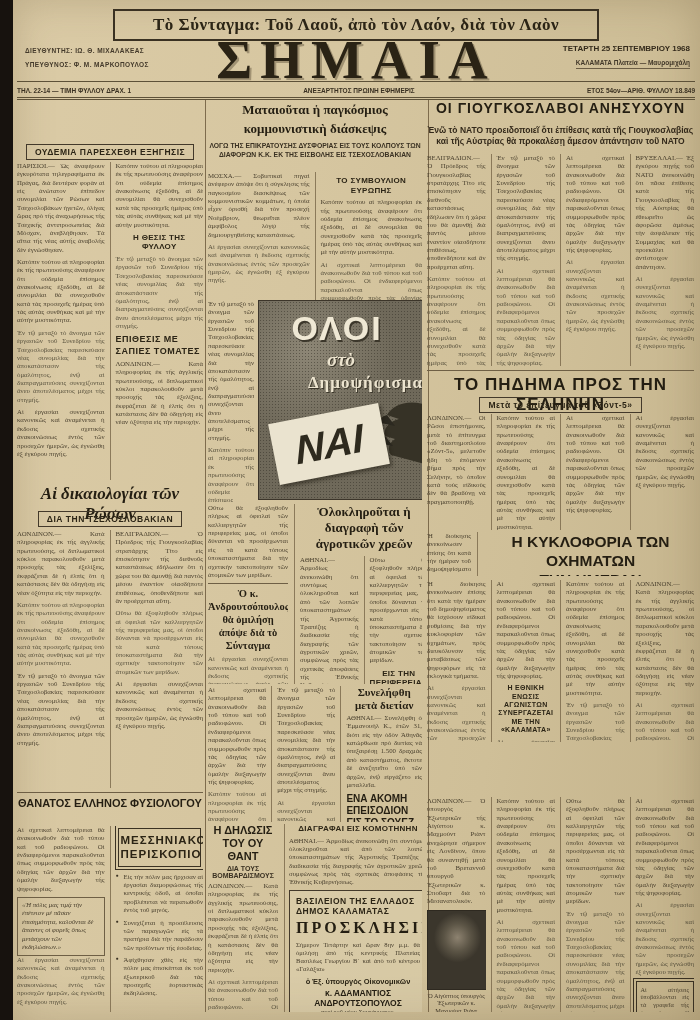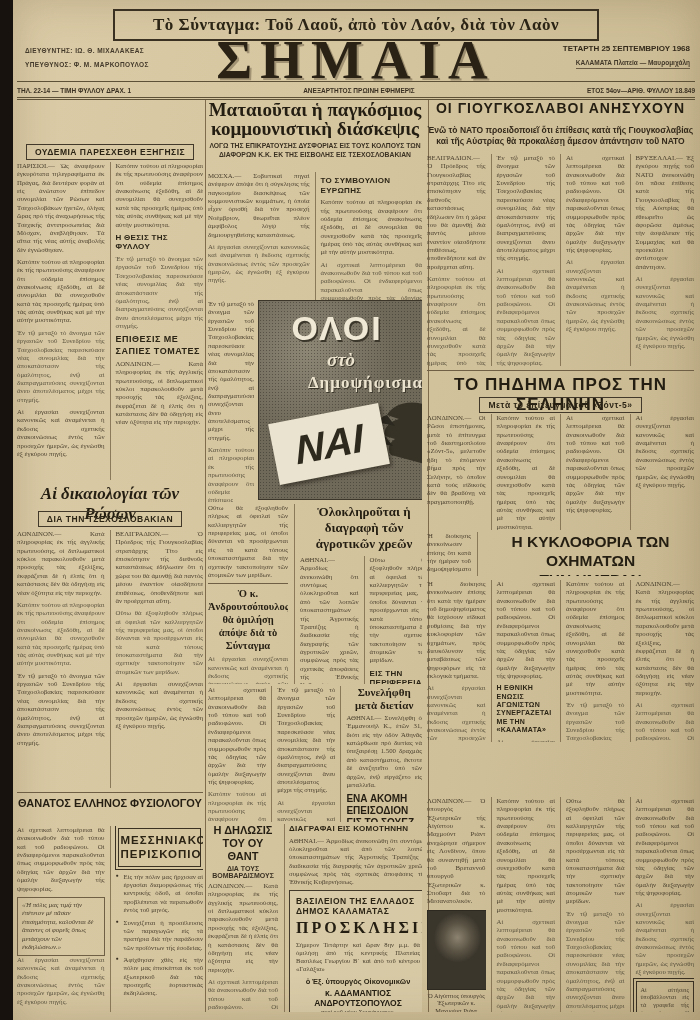--- a/index.html
+++ b/index.html
@@ -27,21 +27,21 @@
     font:bold 6.5px "Liberation Sans",sans-serif;color:#3a3122;
     border-bottom:3px double #5d5138;}
 
   
   .abs{position:absolute;overflow:hidden;}
   .bt{font:6.8px/1.23 "Liberation Serif",serif;color:#4a402e;text-align:justify;margin:0 0 4px;}
   .bt.lt{color:#57503c;}
   .cols{display:flex;gap:5px;height:100%;}
   .cols>.c{flex:1;min-width:0;overflow:hidden;}
   .cols.ruled>.c+.c{border-left:1px solid rgba(120,102,72,.8);padding-left:5px;}
-  .sh{font:bold 8px/1.2 "Liberation Sans",sans-serif;text-align:left;color:#2c2516;
+  .sh{font:bold 8px/1.2 "Liberation Sans",sans-serif;text-align:center;color:#2c2516;
       margin:4px 0 3px;letter-spacing:.3px;}
   .sh-left{font:bold 9px/1.25 "Liberation Sans",sans-serif;color:#2c2516;margin:4px 0 3px;letter-spacing:.5px;}
   .kickbox{border:1.5px solid #43392a;padding:2px 8px;text-align:center;
       font:bold 8.5px "Liberation Sans",sans-serif;color:#2c2516;width:fit-content;
       max-width:95%;margin:3px auto;letter-spacing:.5px;}
   .hl-sans{font-family:"Liberation Sans",sans-serif;font-weight:bold;color:#241e12;text-align:center;}
   .hl-serif{font-family:"Liberation Serif",serif;font-weight:bold;color:#241e12;text-align:center;}
   .thin-rule{border:0;border-top:1px solid #6e5f45;margin:3px 0;}
   .note{font:italic 6.8px/1.25 "Liberation Serif",serif;color:#4a402e;margin-top:4px;
         padding:3px 4px;border:1px solid #6e5f45;}
@@ -165,21 +165,21 @@
             <div class="dbox">ΜΕΣΣΗΝΙΑΚΟ ΠΕΡΙΣΚΟΠΙΟ</div>
             <p class="bt bullet">Εἰς τὴν πόλιν μας ἤρχισαν αἱ ἐργασίαι διαμορφώσεως τῆς κεντρικῆς ὁδοῦ, αἱ ὁποῖαι προβλέπεται νὰ περατωθοῦν ἐντὸς τοῦ μηνός.</p>
             <p class="bt bullet">Συνεχίζεται ἡ προσέλευσις τῶν παραγωγῶν εἰς τὰ πρατήρια διὰ τὴν παράδοσιν τῶν προϊόντων τῆς ἐσοδείας.</p>
             <p class="bt bullet">Ἀφίχθησαν χθὲς εἰς τὴν πόλιν μας ἐπισκέπται ἐκ τοῦ ἐξωτερικοῦ διὰ τὰς προσεχεῖς ἑορταστικὰς ἐκδηλώσεις.</p>
           </div>
         </div>
       </div>
     </div>
 
     <div class="abs" id="blkB" style="left:192px;top:100px;width:218px;height:912px;padding:0 2px;">
-      <div class="abs hl-serif" style="left:2px;top:0;width:214px;font-size:19px;line-height:19px;">Ματαιοῦται ἡ παγκόσμιος κομμουνιστικὴ διάσκεψις</div>
+      <div class="abs hl-serif" style="left:2px;top:0;width:214px;font-size:13px;line-height:19px;">Ματαιοῦται ἡ παγκόσμιος κομμουνιστικὴ διάσκεψις</div>
       <div class="abs hl-sans" style="left:2px;top:42px;width:214px;font-size:6.8px;line-height:8.5px;color:#3a3122;">ΛΟΓΩ ΤΗΣ ΕΠΙΚΡΑΤΟΥΣΗΣ ΔΥΣΦΟΡΙΑΣ ΕΙΣ ΤΟΥΣ ΚΟΛΠΟΥΣ ΤΩΝ ΔΙΑΦΟΡΩΝ Κ.Κ. ΕΚ ΤΗΣ ΕΙΣΒΟΛΗΣ ΕΙΣ ΤΣΕΧΟΣΛΟΒΑΚΙΑΝ</div>
       <div class="abs" style="left:2px;top:72px;width:214px;height:128px;">
         <div class="cols ruled">
           <div class="c">
             <p class="bt">ΜΟΣΧΑ.— Σοβιετικαὶ πηγαὶ ἀνέφερον ἀπόψε ὅτι ἡ σύγκλησις τῆς παγκοσμίου διασκέψεως τῶν κομμουνιστικῶν κομμάτων, ἡ ὁποία εἶχεν ὁρισθῆ διὰ τὸν προσεχῆ Νοέμβριον, θεωρεῖται πλέον ἀμφίβολος λόγῳ τῆς δημιουργηθείσης καταστάσεως.</p>
             <p class="bt lt">Αἱ ἐργασίαι συνεχίζονται κανονικῶς καὶ ἀναμένεται ἡ ἔκδοσις σχετικῆς ἀνακοινώσεως ἐντὸς τῶν προσεχῶν ἡμερῶν, ὡς ἐγνώσθη ἐξ ἐγκύρου πηγῆς.</p>
           </div>
           <div class="c">
             <div class="sh">ΤΟ ΣΥΜΒΟΥΛΙΟΝ ΕΥΡΩΠΗΣ</div>
             <p class="bt">Κατόπιν τούτου αἱ πληροφορίαι ἐκ τῆς πρωτευούσης ἀναφέρουν ὅτι οὐδεμία ἐπίσημος ἀνακοίνωσις ἐξεδόθη, αἱ δὲ συνομιλίαι θὰ συνεχισθοῦν κατὰ τὰς προσεχεῖς ἡμέρας ὑπὸ τὰς αὐτὰς συνθήκας καὶ μὲ τὴν αὐτὴν μυστικότητα.</p>

